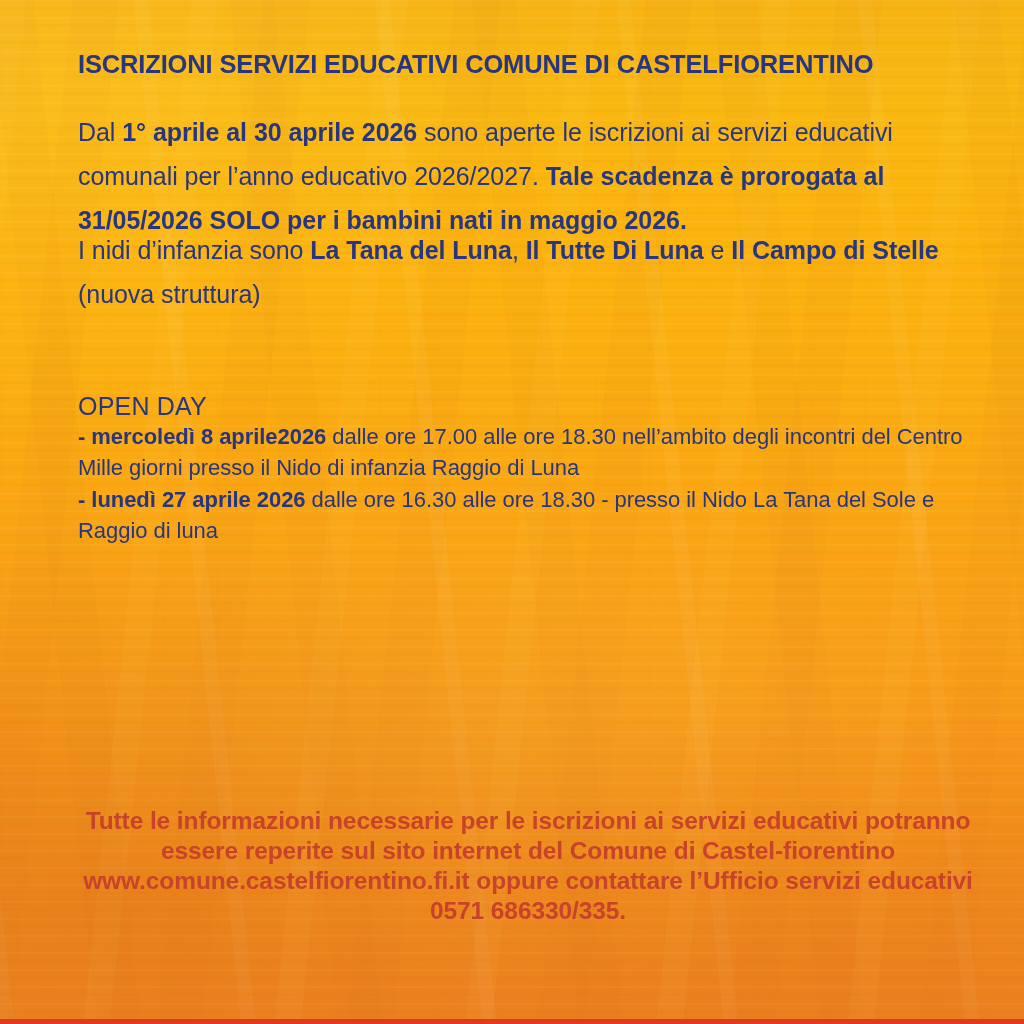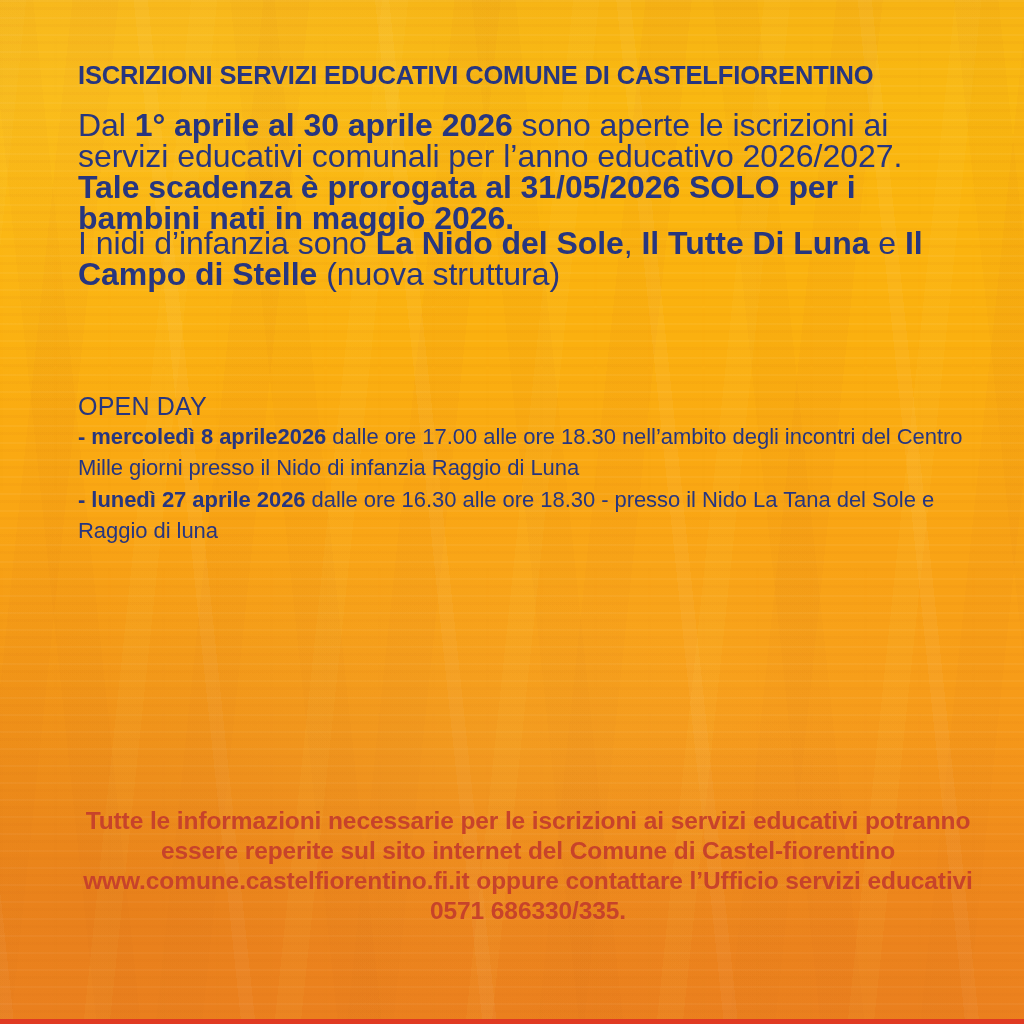--- a/index.html
+++ b/index.html
@@ -132,28 +132,27 @@
   b, .b { font-weight: 700; }
 
   
   #title {
     top: 50px;
     font-size: 25.5px;
     font-weight: 700;
     letter-spacing: -0.15px;
     line-height: 1.15;
     white-space: nowrap;
-    margin-top: 11px;
   }
 
   
   .para {
-    font-size: 32px;
+    font-size: 25px;
     font-weight: 400;
-    line-height: 31px;
+    line-height: 44px;
     width: 890px;
     letter-spacing: -0.05px;
   }
   #p-iscrizioni { top: 110px; }
   #p-nidi      { top: 228px; }
 
   #openday-head {
     top: 392px;
     font-size: 25px;
     font-weight: 400;
@@ -189,21 +188,21 @@
   <div class="tex tex-c"></div>
   <div class="tex tex-a"></div>
   <div class="tex tex-d"></div>
 
   <div id="content">
 
     <div class="blk navy" id="title">ISCRIZIONI SERVIZI EDUCATIVI COMUNE DI CASTELFIORENTINO</div>
 
     <div class="blk para navy" id="p-iscrizioni"><span>Dal </span><b>1° aprile al 30 aprile 2026</b><span>  sono aperte le iscrizioni ai servizi educativi comunali per l’anno educativo 2026/2027. </span><b>Tale scadenza è prorogata al 31/05/2026 SOLO per i bambini nati in maggio 2026.</b></div>
 
-    <div class="blk para navy" id="p-nidi"><span>I nidi d’infanzia sono  </span><b>La Nido del Sole</b><span>, </span><b>Il Tutte Di Luna</b><span>  e </span><b>Il Campo di Stelle</b><span> (nuova struttura)</span></div>
+    <div class="blk para navy" id="p-nidi"><span>I nidi d’infanzia sono  </span><b>La Tana del Luna</b><span>, </span><b>Il Tutte Di Luna</b><span>  e </span><b>Il Campo di Stelle</b><span> (nuova struttura)</span></div>
 
     <div class="blk navy" id="openday-head">OPEN DAY</div>
 
     <div class="blk navy" id="openday-list">
 
       <div class="od-item"><b>- mercoledì 8 aprile2026</b><span> dalle ore 17.00 alle ore 18.30 nell’ambito degli incontri del Centro Mille giorni presso il Nido di infanzia Raggio di Luna</span></div>
 
 
 
       <div class="od-item"><b>- lunedì 27 aprile 2026</b><span> dalle ore 16.30 alle ore 18.30 - presso il Nido La Tana del Sole e Raggio di luna</span></div>

